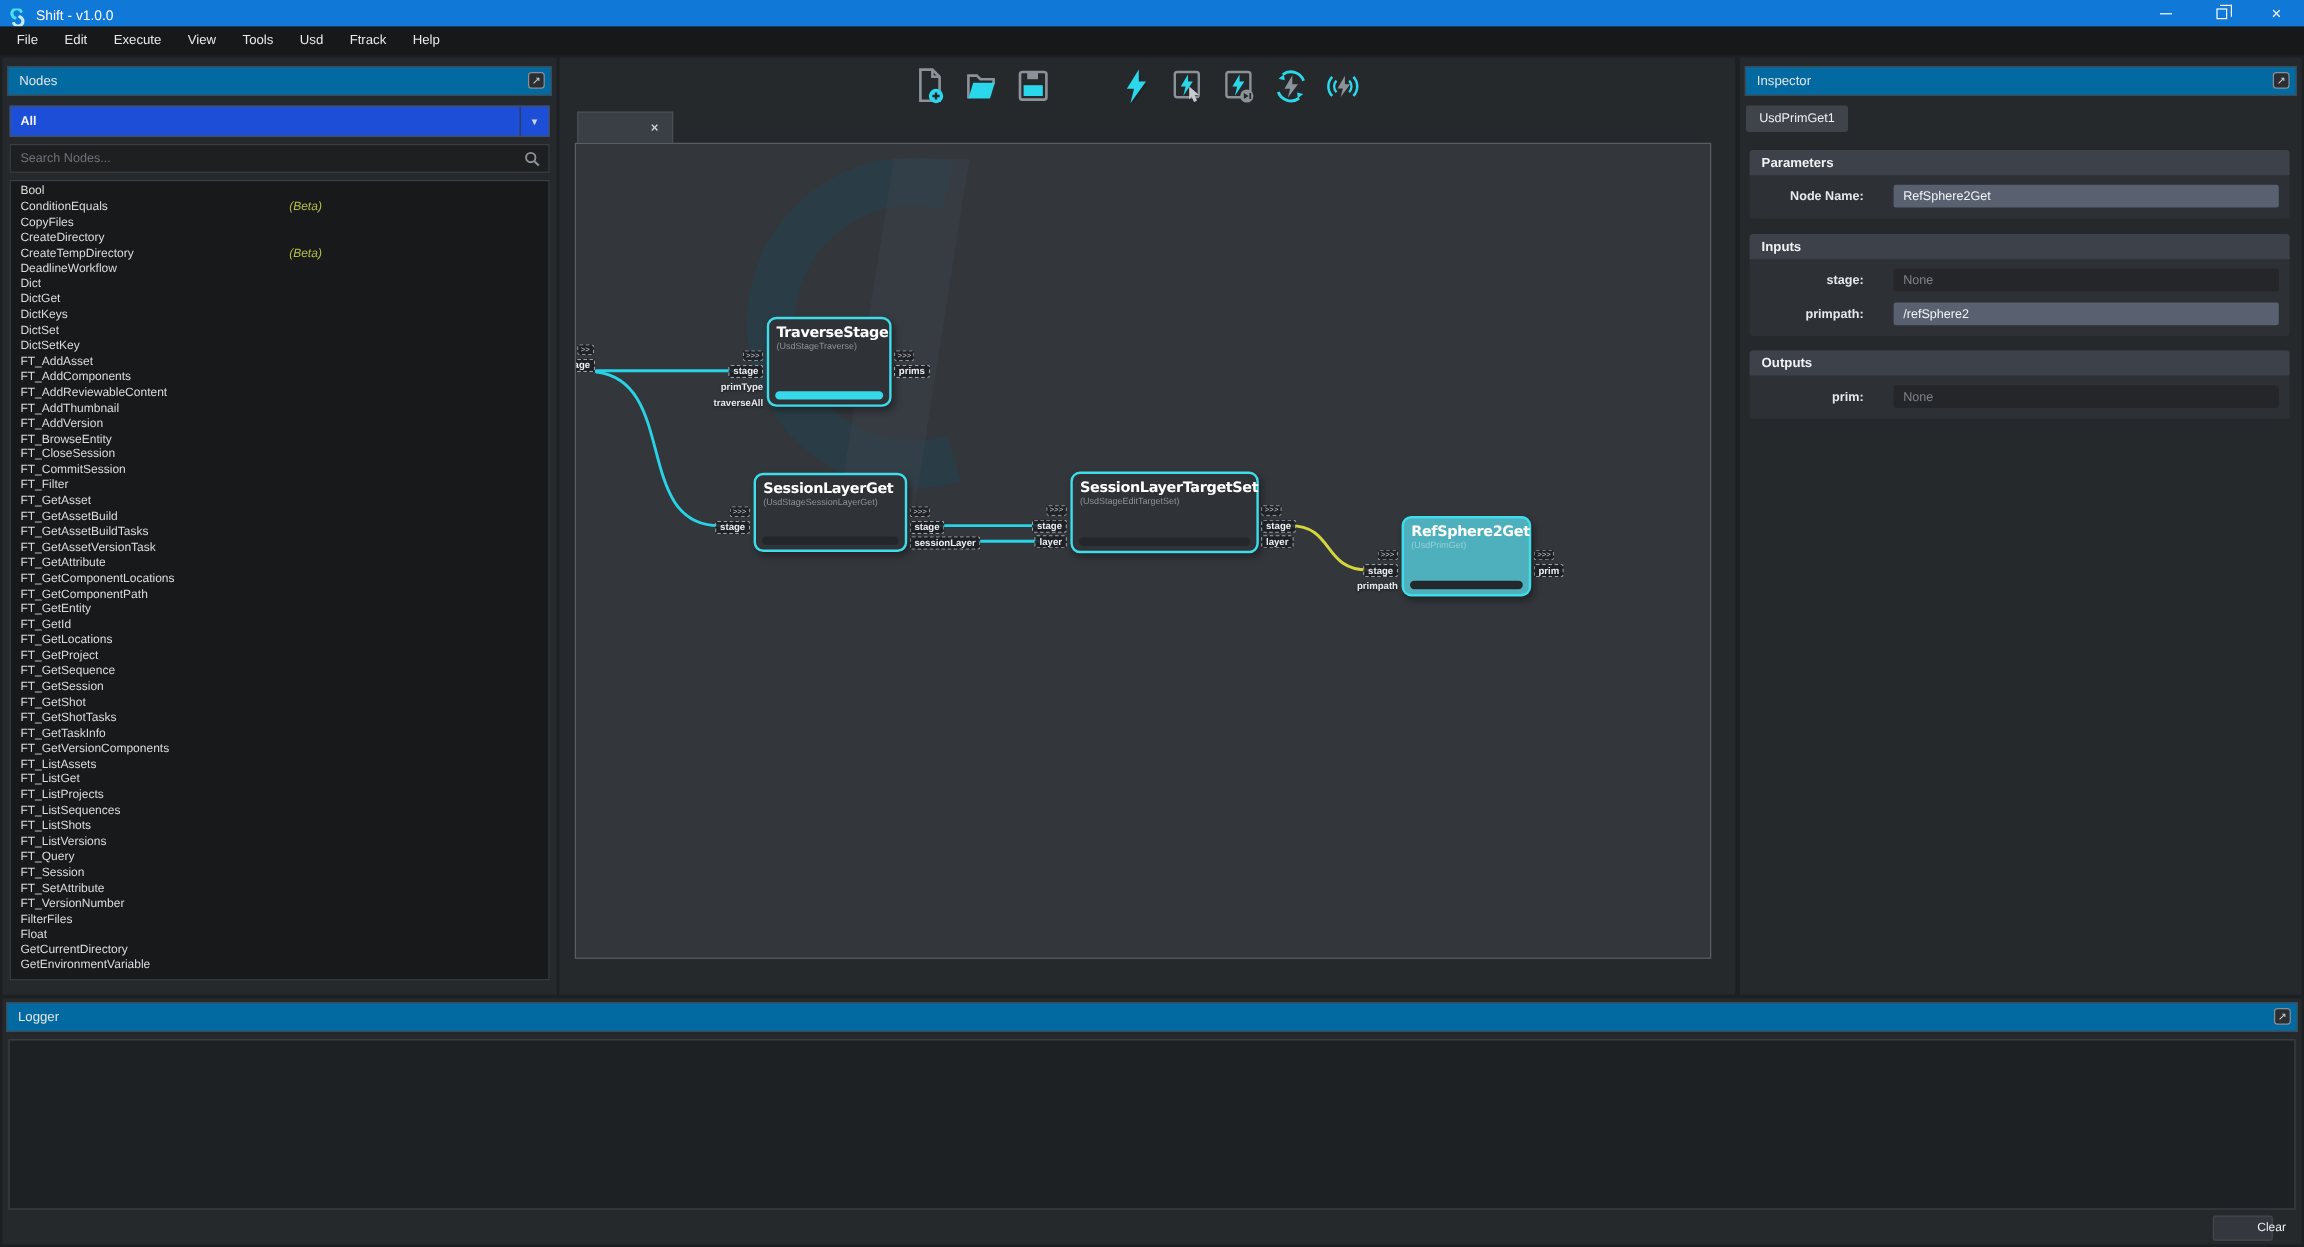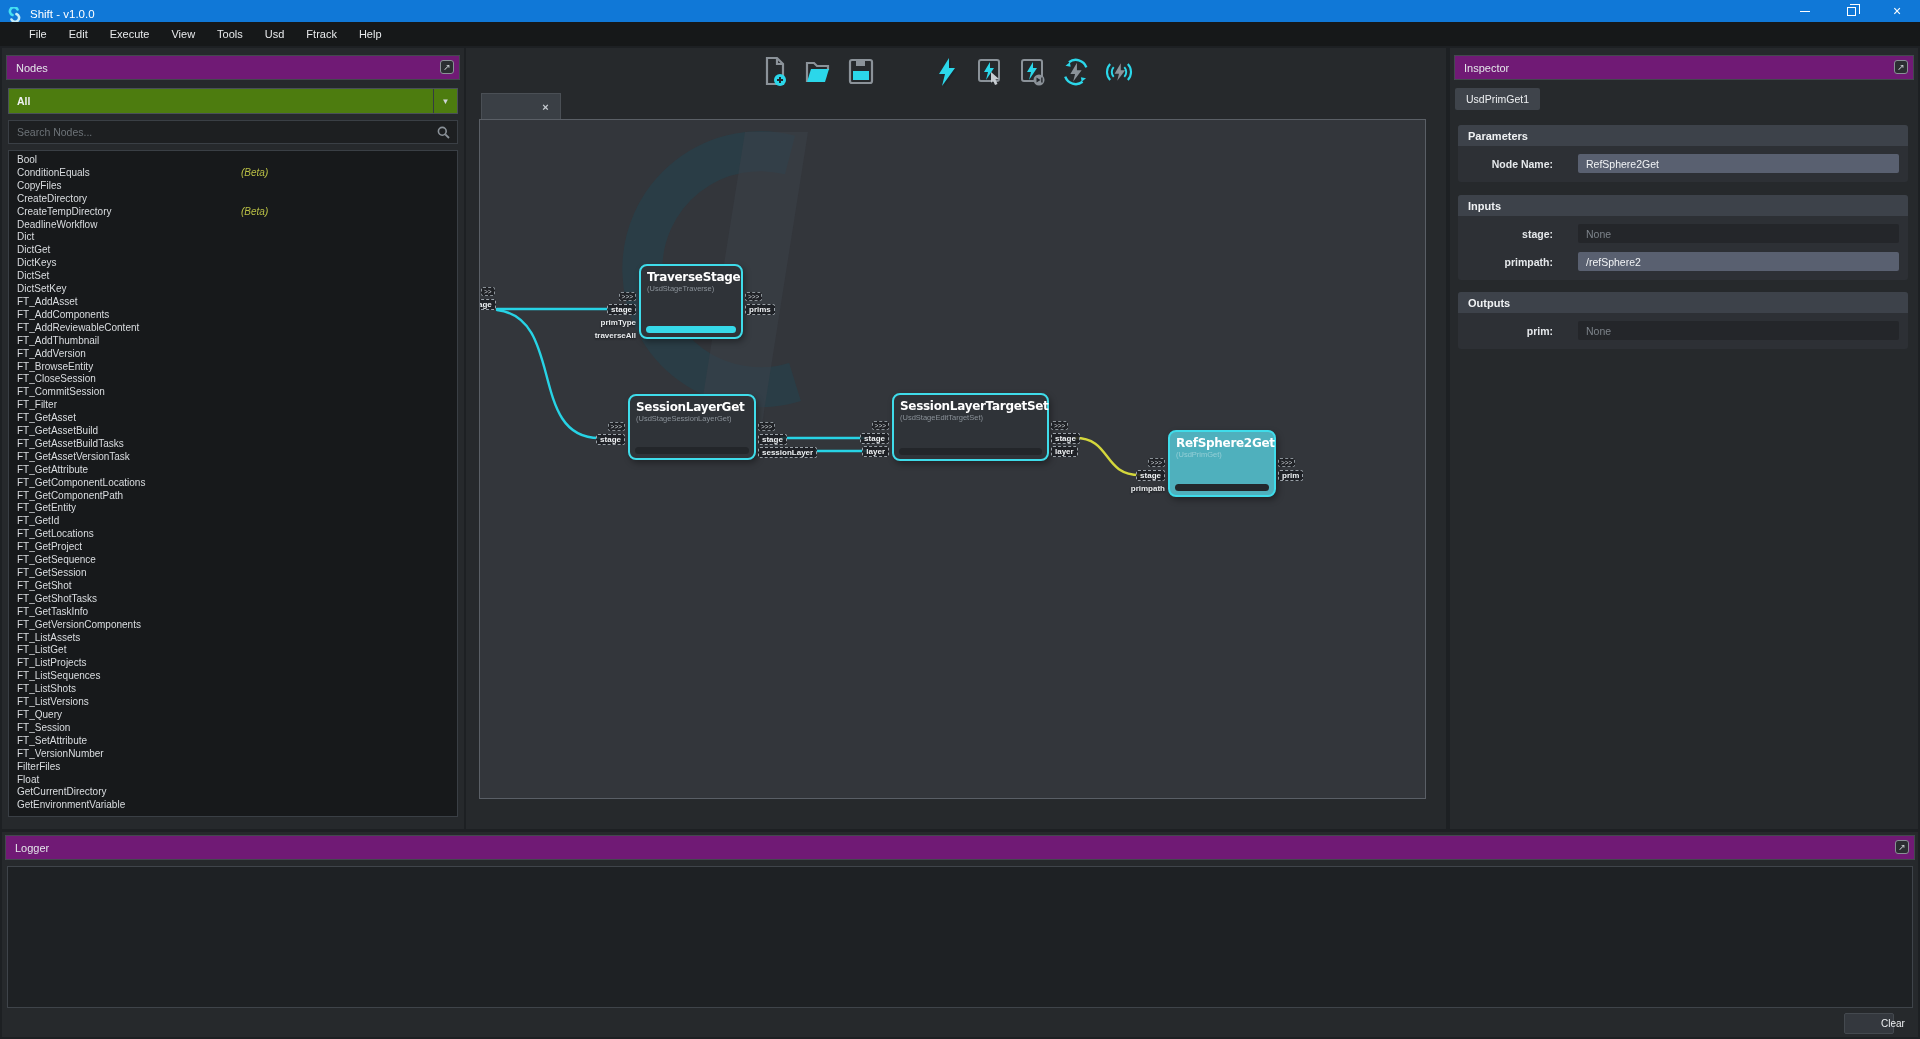--- a/index.html
+++ b/index.html
@@ -12,32 +12,32 @@
   .titlebar .logo { margin-left:7px; display:flex; align-items:center; }
   .titlebar .title { color:#fff; font-size:11.5px; margin-left:8px; }
   .win-btns { position:absolute; right:0; top:0; height:22px; display:flex; }
   .win-btn { width:46px; height:22px; display:flex; align-items:center; justify-content:center; cursor:default; }
   .min-glyph { width:10px; height:1px; background:#fff; display:block; }
   .restore-glyph { position:relative; width:9px; height:9px; border:1px solid #fff; display:block; }
   .restore-glyph::before { content:""; position:absolute; left:2px; top:-4px; width:9px; height:9px; border:1px solid #fff; border-bottom:none; border-left:none; }
   .close-glyph { color:#fff; font-size:14px; line-height:1; }
 
   
-  .menubar { position:absolute; left:0; top:22px; width:1920px; height:24px; background:#161819; display:flex; align-items:center; padding-left:18px; }
+  .menubar { position:absolute; left:0; top:22px; width:1920px; height:24px; background:#161819; display:flex; align-items:center; padding-left:3px; }
   .menu-item { color:#e8eaec; font-size:11px; padding:0 11px; line-height:24px; }
 
   
   .panel { position:absolute; background:#26292c; }
-  .panel-header { position:absolute; left:4px; right:4px; height:25px; border:1px solid #43484e; background:#701a75; display:flex; align-items:center; }
+  .panel-header { position:absolute; left:4px; right:4px; height:25px; border:1px solid #43484e; background:#0369a1; display:flex; align-items:center; }
   .panel-header .ph-title { color:#e3e6e9; font-size:11px; margin-left:9px; }
   .popout { position:absolute; right:5px; top:5px; width:14px; height:14px; border:1px solid #8a9097; border-radius:3px; color:#c9ced3; font-size:9px; line-height:12px; text-align:center; background:#2b2e32; }
 
   
   #nodes-panel { left:2px; top:48px; width:462px; height:781px; }
-  .filter-box { position:absolute; left:6px; top:40px; right:6px; height:26px; background:#4d7c0f; border:1px solid #4a5058; display:flex; align-items:center; }
+  .filter-box { position:absolute; left:6px; top:40px; right:6px; height:26px; background:#1d4ed8; border:1px solid #4a5058; display:flex; align-items:center; }
   .filter-box .fval { color:#f0f2f4; font-size:10.5px; font-weight:bold; margin-left:8px; flex:1; }
   .filter-box .farrow { width:24px; height:100%; display:flex; align-items:center; justify-content:center; color:#cfd4d8; font-size:8px; border-left:1px solid #353a41; }
   .search-box { position:absolute; left:6px; top:72px; right:6px; height:24px; background:#1d1f21; border:1px solid #3a3f45; display:flex; align-items:center; }
   .search-box input { flex:1; background:transparent; border:none; outline:none; color:#c7ccd1; font-size:10.5px; padding:0 8px; font-family:inherit; }
   .search-box input::placeholder { color:#6d7378; }
   .search-box .sicon { margin-right:7px; display:flex; }
   .node-list { position:absolute; left:6px; top:102px; right:6px; bottom:12px; background:#17191b; border:1px solid #3a3f45; overflow:hidden; padding:3px 0 0 4px; }
   .list-item { position:relative; color:#dadde0; font-size:10px; line-height:12.9px; white-space:nowrap; padding-left:4px; }
   .list-item .beta { position:absolute; left:228px; top:0; color:#b9bf45; font-style:italic; }
 

